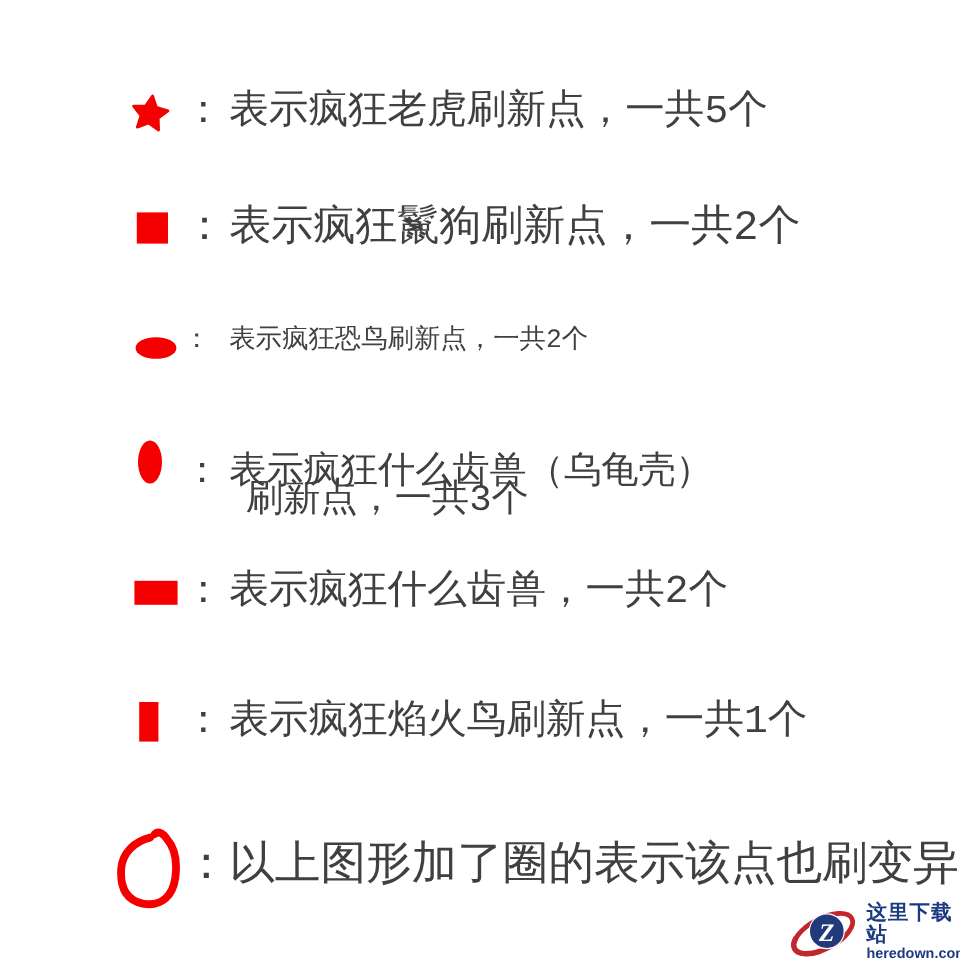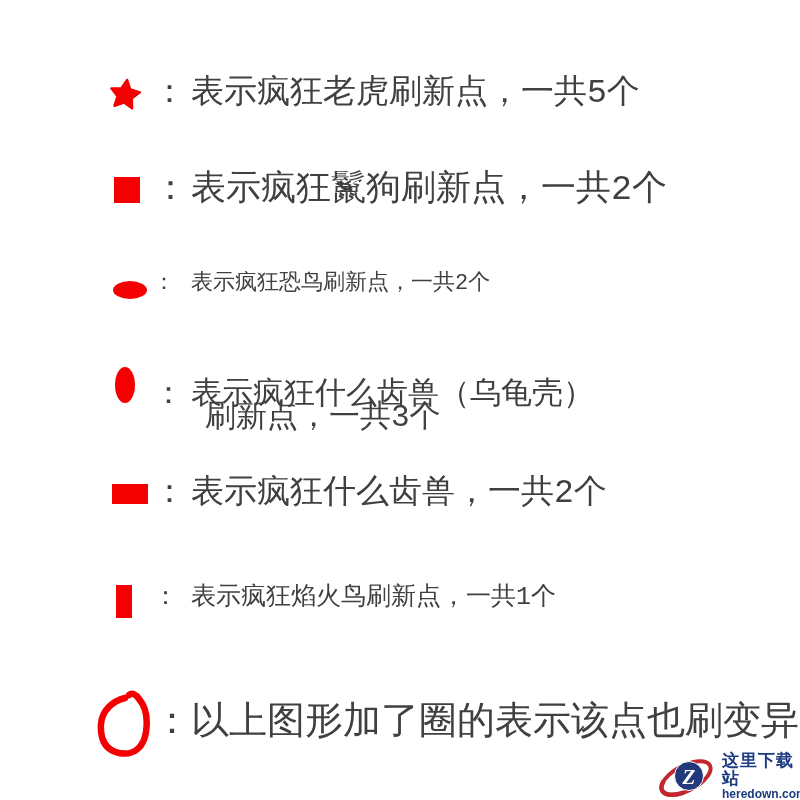--- a/index.html
+++ b/index.html
@@ -9,21 +9,21 @@
   }
   .row-line{position:absolute;white-space:nowrap;line-height:1;color:#404040;font-family:Liberation Mono, monospace;}
   .colon{display:inline-block;width:38px;}
   
   .t1{left:153px;top:77px;font-size:33px;}
   .t2{left:153px;top:173px;font-size:35px;}
   .t3{left:153px;top:273px;font-size:22px;}
   .t4a{left:153px;top:379px;font-size:31px;}
   .t4b{left:191px;top:402px;font-size:31px;margin-left:14px;}
   .t5{left:153px;top:477px;font-size:33px;}
-  .t6{left:153px;top:585px;font-size:25px;}
+  .t6{left:153px;top:585px;font-size:33px;}
   .t7{left:153px;top:704px;font-size:38px;text-align:center;}
   
   .sym{position:absolute;}
   .sym-star{left:106px;top:76px;width:38px;height:38px;}
   .sym-square{left:114px;top:177px;width:26px;height:26px;background:#f50000;}
   .sym-hellipse{left:113px;top:281px;width:34px;height:18px;background:#f50000;border-radius:50%;}
   .sym-vellipse{left:115px;top:367px;width:20px;height:36px;background:#f50000;border-radius:50%;}
   .sym-widerect{left:112px;top:484px;width:36px;height:20px;background:#f50000;}
   .sym-tallrect{left:116px;top:585px;width:16px;height:33px;background:#f50000;}
   .sym-circle{left:93px;top:688px;width:58px;height:70px;}

